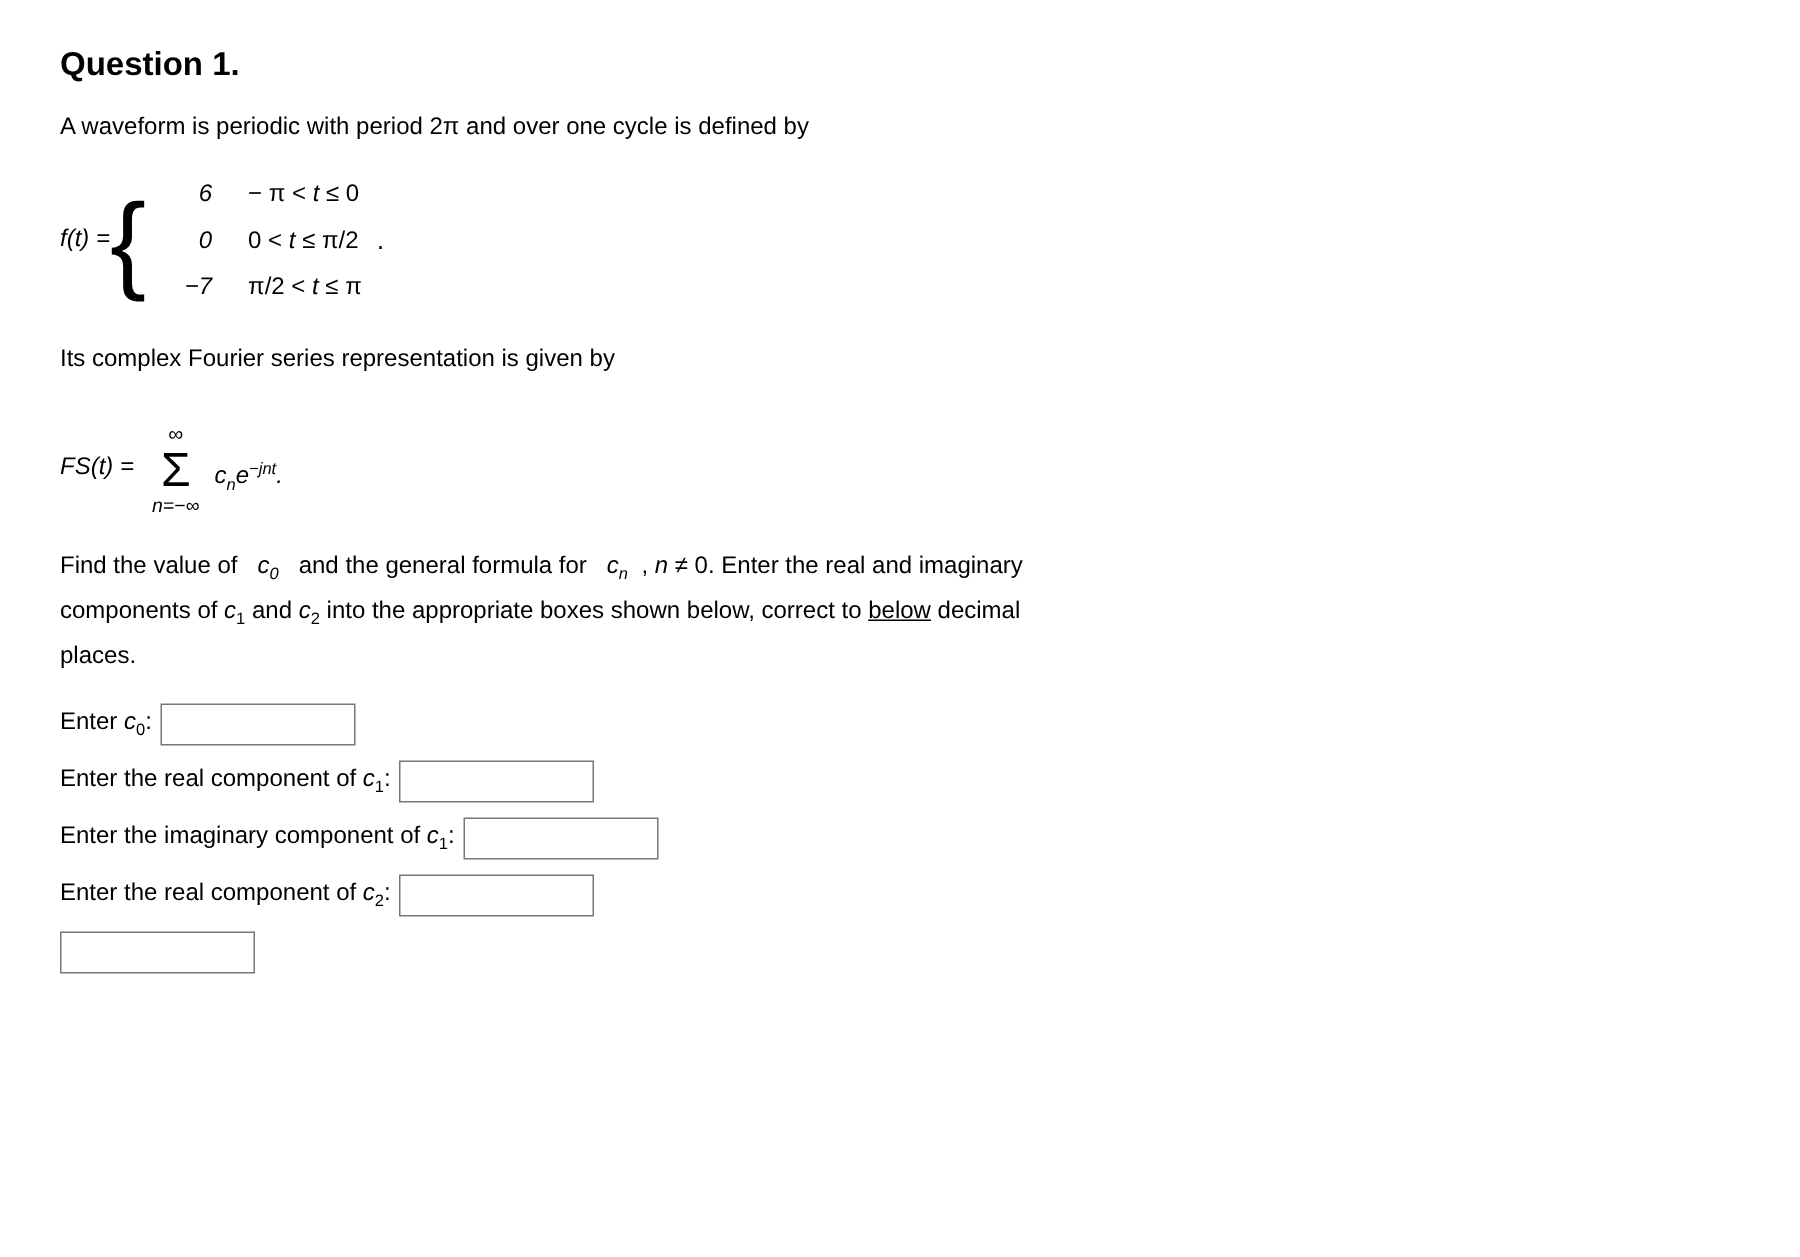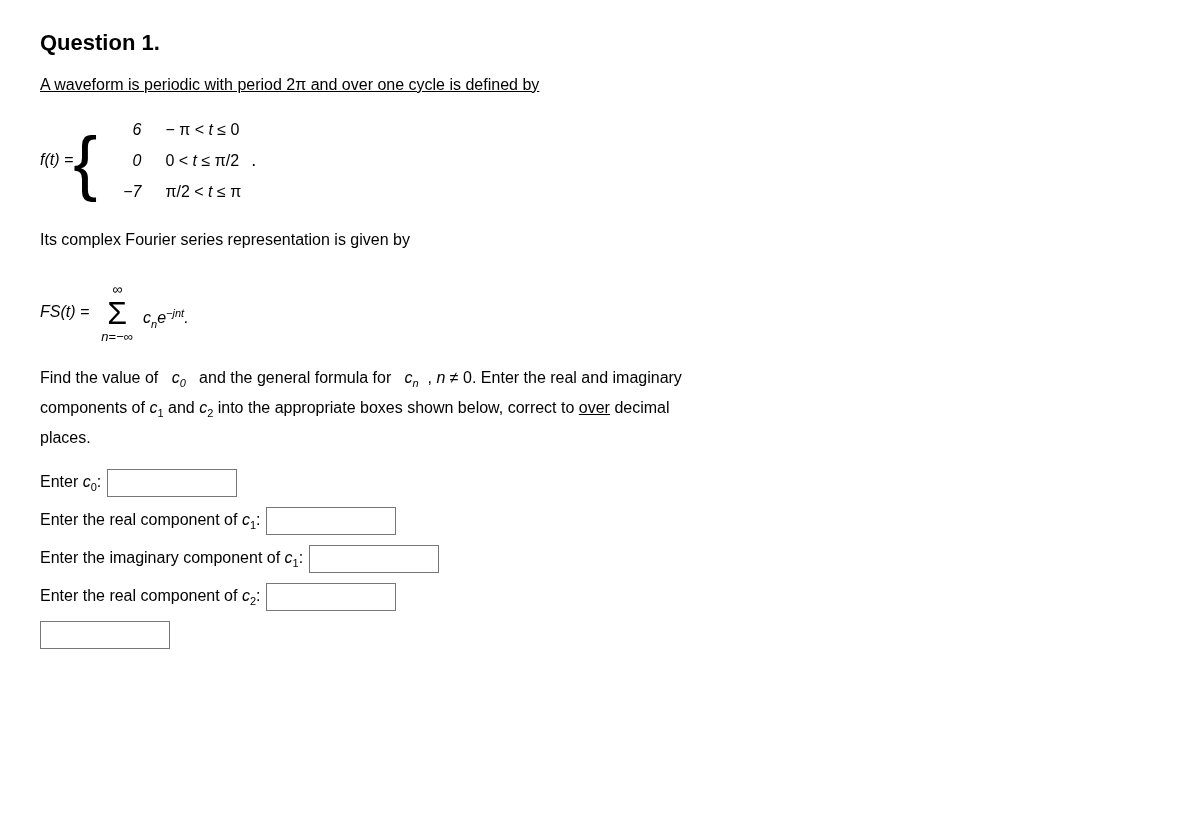--- a/index.html
+++ b/index.html
@@ -13,21 +13,20 @@
     }
     .question-title {
       font-weight: bold;
       font-size: 22px;
       margin-bottom: 16px;
     }
     .intro-text {
       font-size: 16px;
       margin-bottom: 18px;
       line-height: 1.6;
-      text-decoration: underline;
     }
     .piecewise-container {
       display: flex;
       align-items: center;
       margin: 18px 0 22px 0;
       font-size: 16px;
     }
     .piecewise-lhs {
       font-style: italic;
       margin-right: 0;
@@ -172,21 +171,21 @@
 </div>
 
 <div class="find-text">
   <span>Find the value of &nbsp;</span>
   <span class="italic">c</span><sub class="italic">0</sub>
   <span>&nbsp; and the general formula for &nbsp;</span>
   <span class="italic">c</span><sub class="italic">n</sub>
   <span>&nbsp;, <i>n</i> ≠ 0. Enter the real and imaginary</span>
   <br>
   <span>components of <i>c</i><sub>1</sub> and <i>c</i><sub>2</sub> into the appropriate boxes shown below, correct to </span>
-  <span class="underline">over</span>
+  <span class="underline">below</span>
   <span> decimal</span>
   <br>
   <span>places.</span>
 </div>
 
 <div>
 
   <div class="input-row">
     <span class="input-label">Enter <i>c</i><sub>0</sub>:</span>
     <div class="answer-input"></div>

